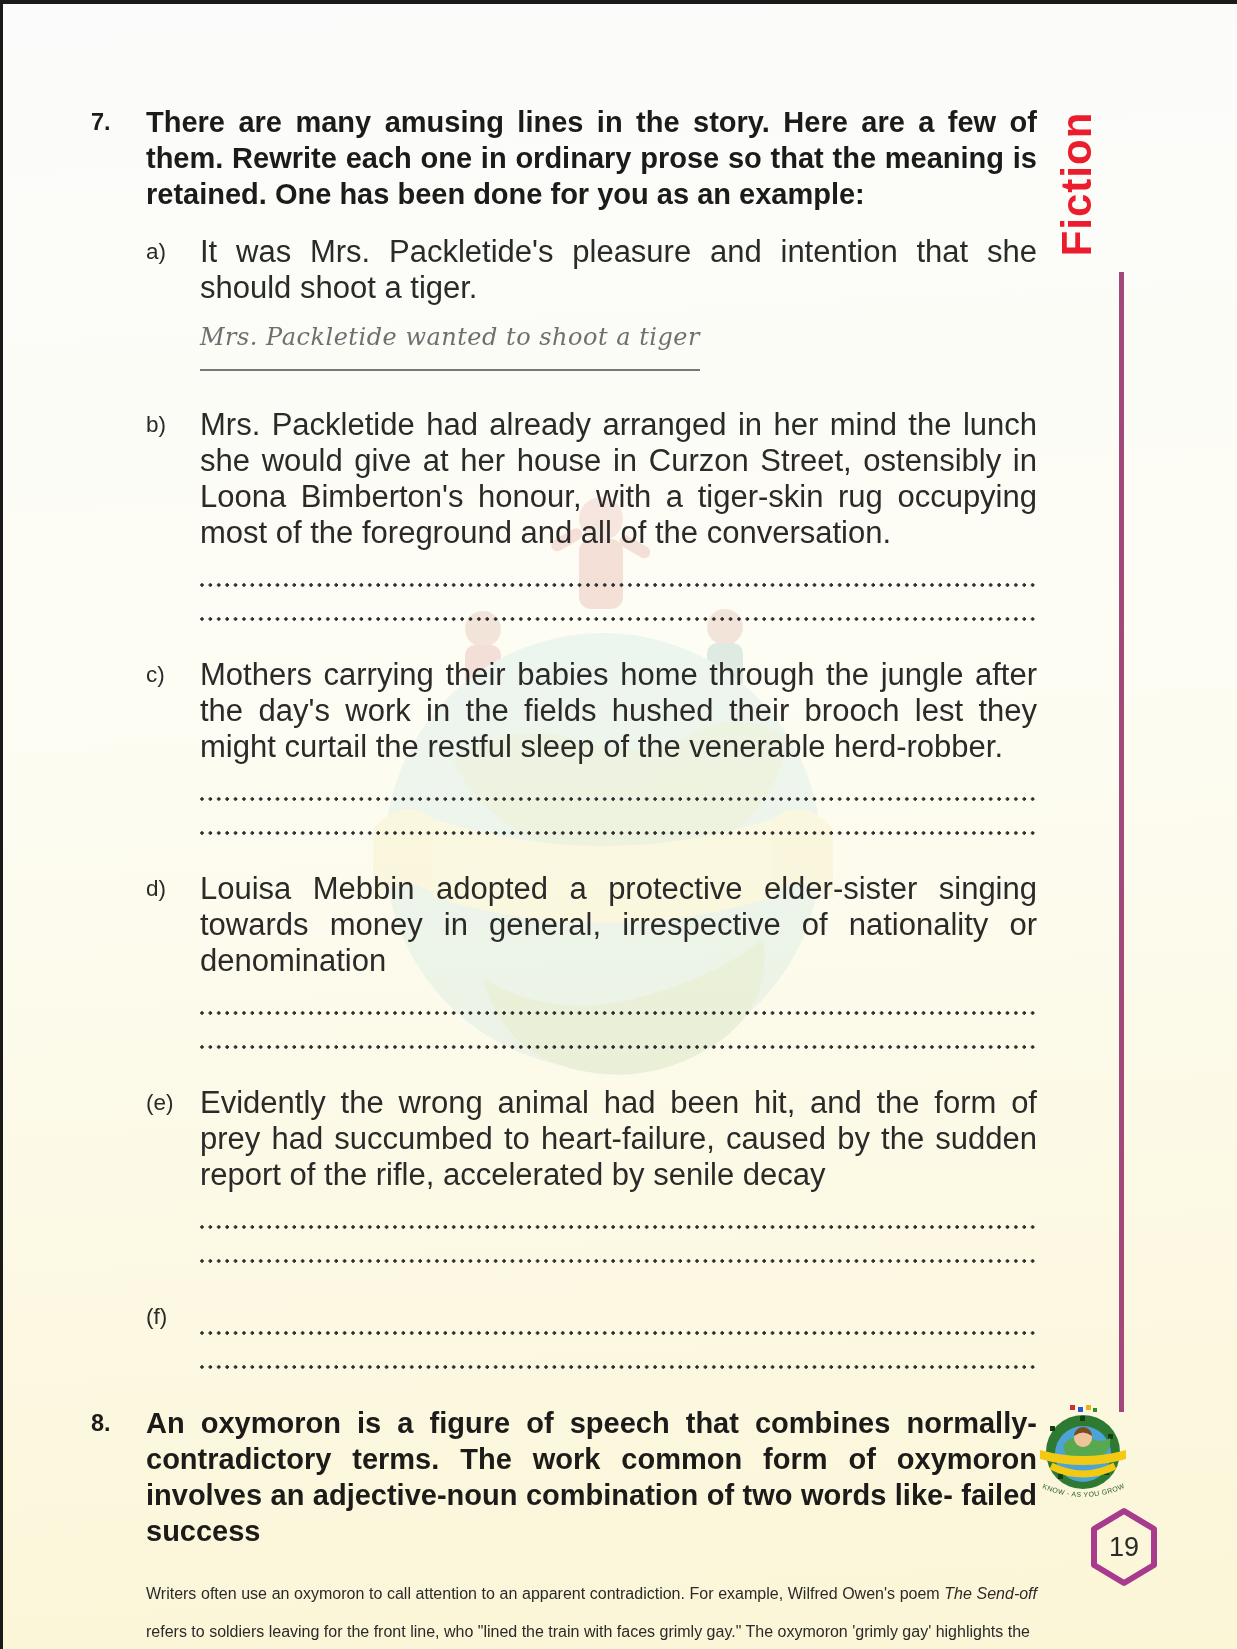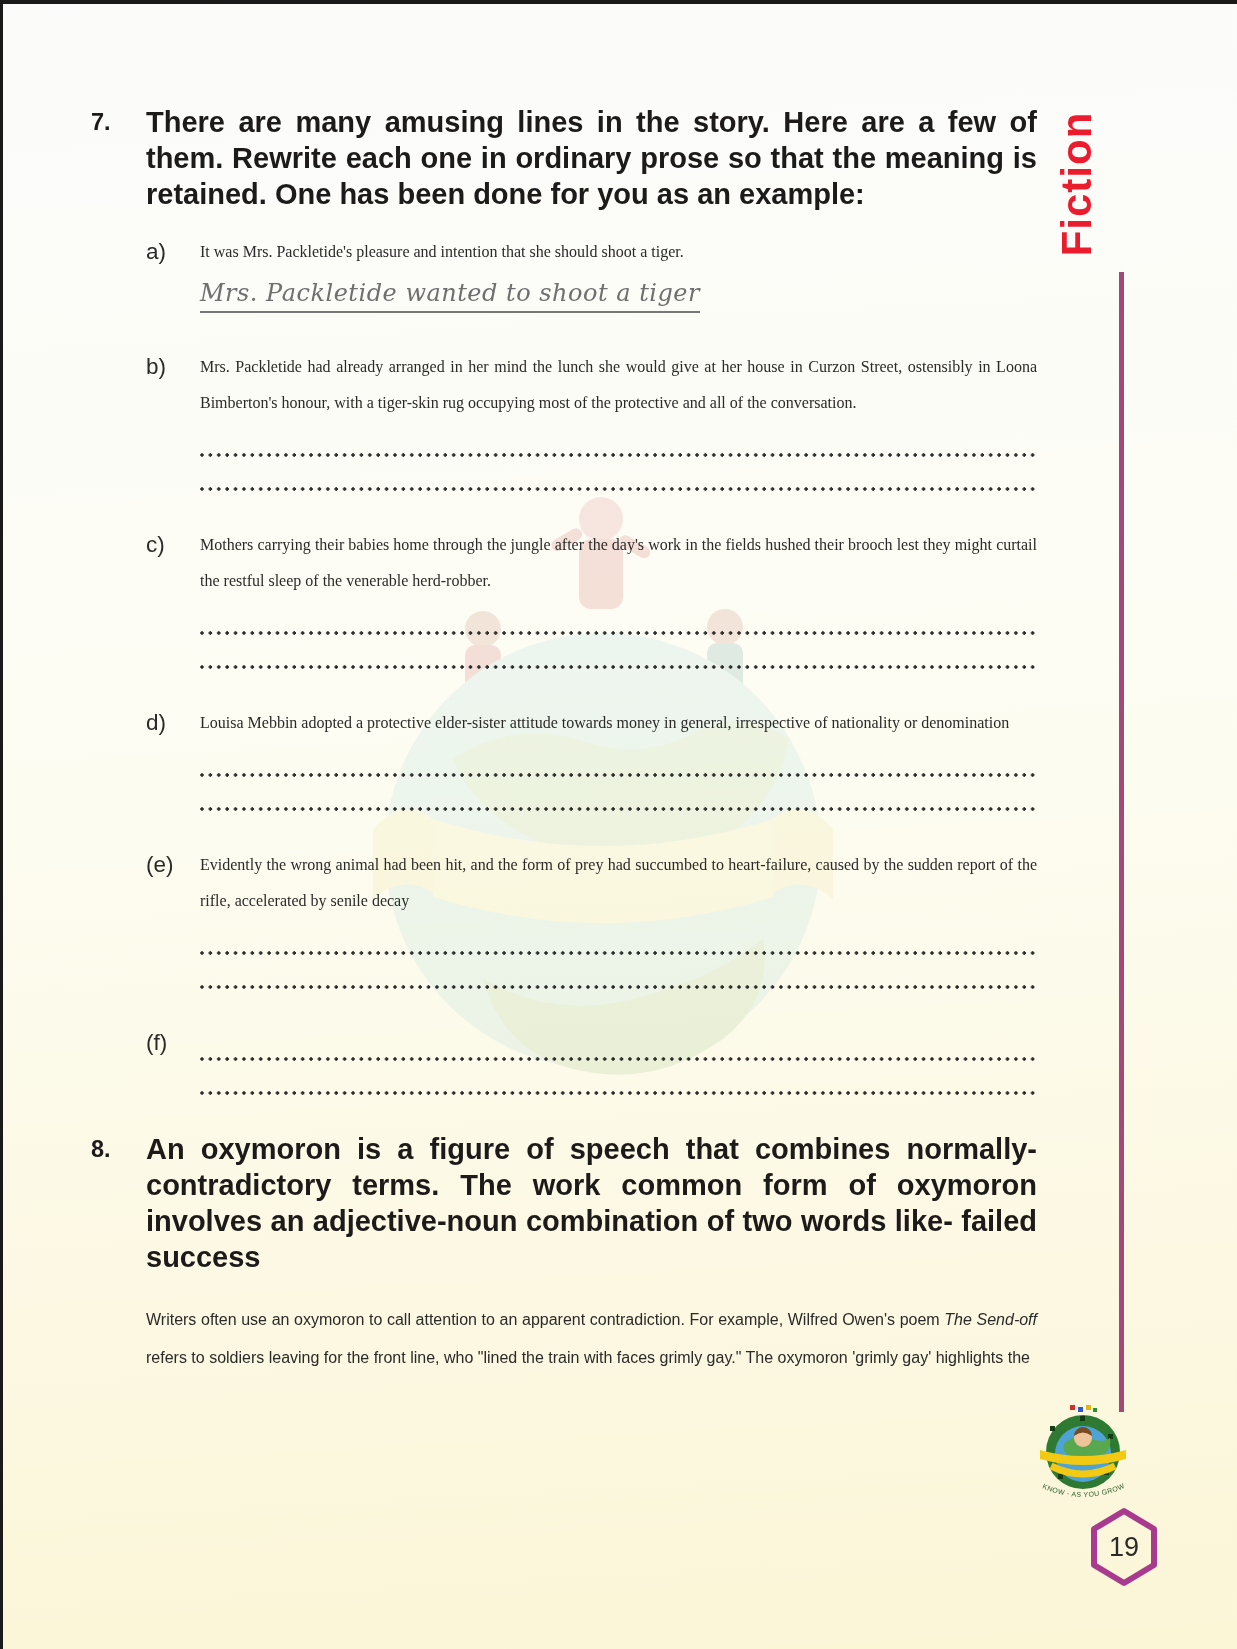--- a/index.html
+++ b/index.html
@@ -34,32 +34,32 @@
     text-align:justify;
   }
   .items{margin-top:22px;}
   .item{display:flex;margin-left:55px;margin-bottom:36px;}
   .i-label{
     width:54px;flex:0 0 54px;
     font-size:22.5px;line-height:36px;color:#2b2a29;
   }
   .i-body{flex:1;min-width:0;}
   .i-text{
-    font-size:16px;line-height:36px;color:#2b2a29;text-align:justify;font-family:Liberation Serif, serif;
+    font-size:31px;line-height:36px;color:#2b2a29;text-align:justify;
   }
   .answer{
     display:inline-block;
-    margin-top:8px;
+    margin-top:16px;
     font-family:"DejaVu Serif", serif;
     font-style:italic;
     font-size:24px;line-height:30px;
     letter-spacing:0.5px;
     color:#6f6f6f;
     border-bottom:2px solid #777;
-    padding-bottom:3px;
+    padding-bottom:17px;
   }
   .dots{
     height:4px;
     background-image:radial-gradient(circle at 2px 2px,#2e2e2e 1.5px,transparent 1.9px);
     background-size:8.4px 4px;
     background-repeat:repeat-x;
   }
   .dots.first{margin-top:32px;}
   .dots.second{margin-top:30px;}
   .q8-block{margin-top:6px;}
@@ -128,39 +128,39 @@
           <div class="i-label">a)</div>
           <div class="i-body">
             <div class="i-text">It was Mrs. Packletide's pleasure and intention that she should shoot a tiger.</div>
             <span class="answer">Mrs. Packletide wanted to shoot a tiger</span>
           </div>
         </div>
 
         <div class="item">
           <div class="i-label">b)</div>
           <div class="i-body">
-            <div class="i-text">Mrs. Packletide had already arranged in her mind the lunch she would give at her house in Curzon Street, ostensibly in Loona Bimberton's honour, with a tiger-skin rug occupying most of the protective and all of the conversation.</div>
+            <div class="i-text">Mrs. Packletide had already arranged in her mind the lunch she would give at her house in Curzon Street, ostensibly in Loona Bimberton's honour, with a tiger-skin rug occupying most of the foreground and all of the conversation.</div>
             <div class="dots first"></div>
             <div class="dots second"></div>
           </div>
         </div>
 
         <div class="item">
           <div class="i-label">c)</div>
           <div class="i-body">
             <div class="i-text">Mothers carrying their babies home through the jungle after the day's work in the fields hushed their brooch lest they might curtail the restful sleep of the venerable herd-robber.</div>
             <div class="dots first"></div>
             <div class="dots second"></div>
           </div>
         </div>
 
         <div class="item">
           <div class="i-label">d)</div>
           <div class="i-body">
-            <div class="i-text">Louisa Mebbin adopted a protective elder-sister attitude towards money in general, irrespective of nationality or denomination</div>
+            <div class="i-text">Louisa Mebbin adopted a protective elder-sister singing towards money in general, irrespective of nationality or denomination</div>
             <div class="dots first"></div>
             <div class="dots second"></div>
           </div>
         </div>
 
         <div class="item">
           <div class="i-label">(e)</div>
           <div class="i-body">
             <div class="i-text">Evidently the wrong animal had been hit, and the form of prey had succumbed to heart-failure, caused by the sudden report of the rifle, accelerated by senile decay</div>
             <div class="dots first"></div>

